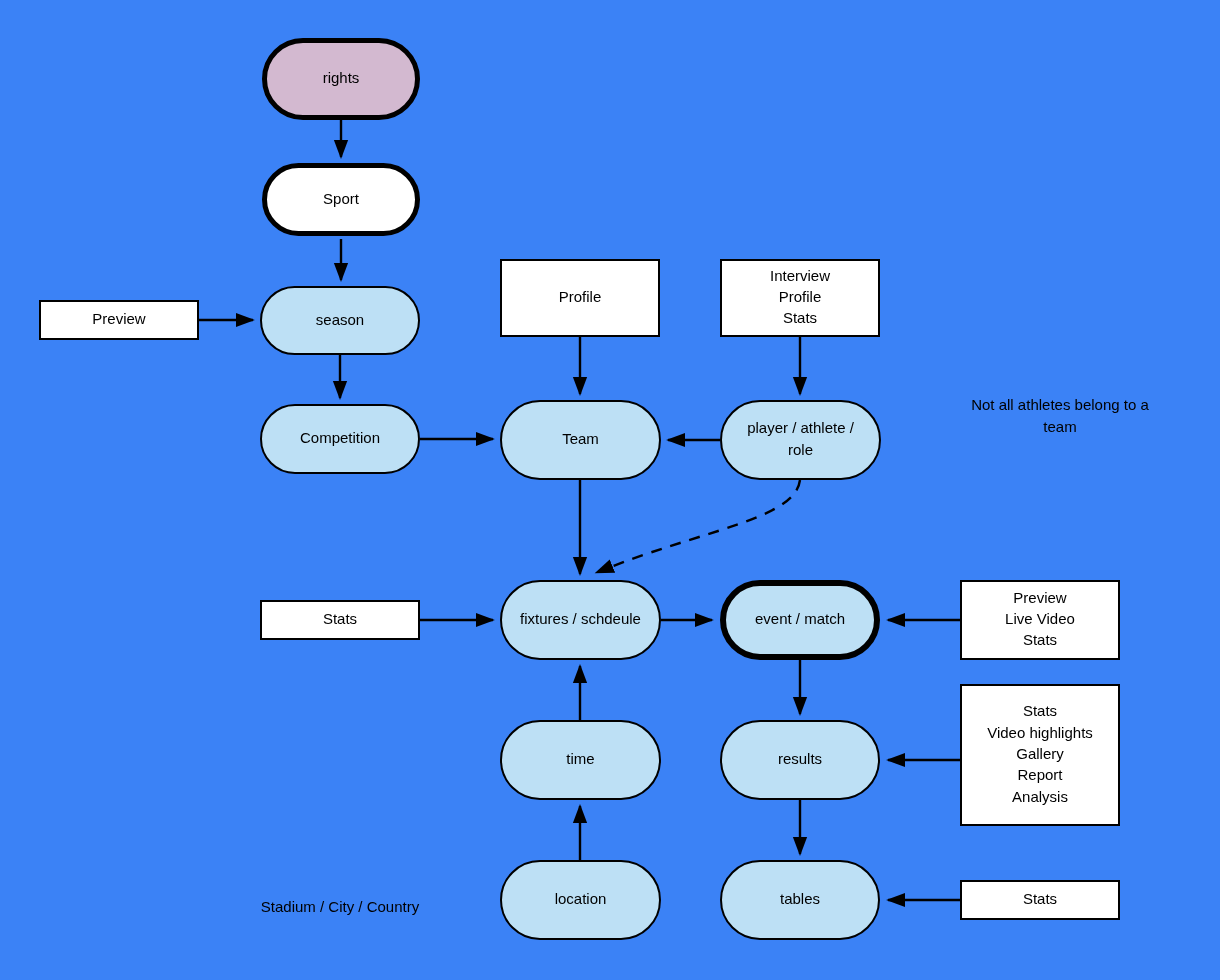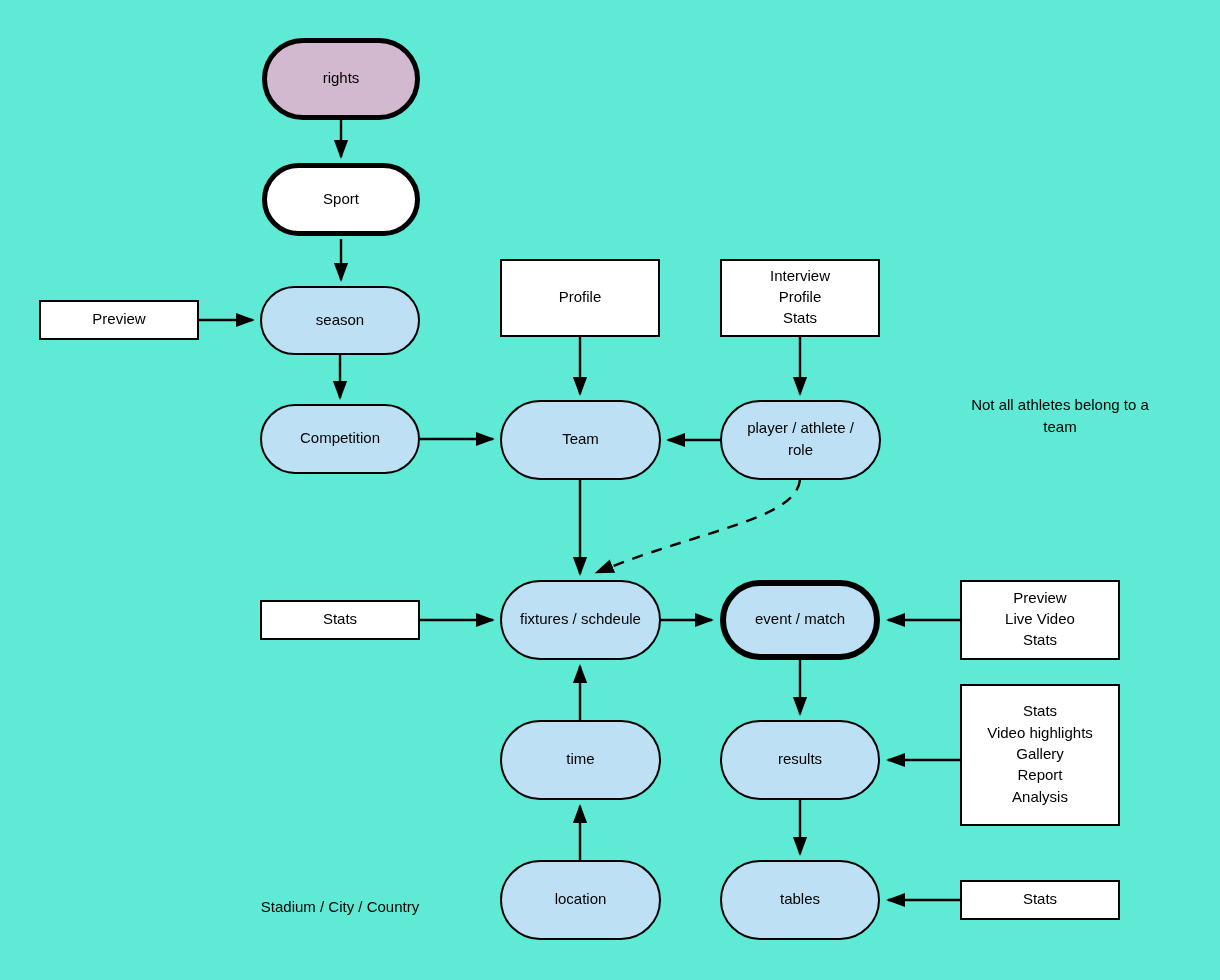--- a/index.html
+++ b/index.html
@@ -11,21 +11,21 @@
   body {
     width: 1220px;
     height: 980px;
     font-family: "Liberation Sans", sans-serif;
     overflow: hidden;
   }
   #diagram-root {
     position: relative;
     width: 1220px;
     height: 980px;
-    background: #5eead4;
+    background: #3b82f6;
   }
   svg.diagram {
     display: block;
     width: 1220px;
     height: 980px;
   }
   .node-shape {
     stroke: #000000;
   }
   .edge-line {

